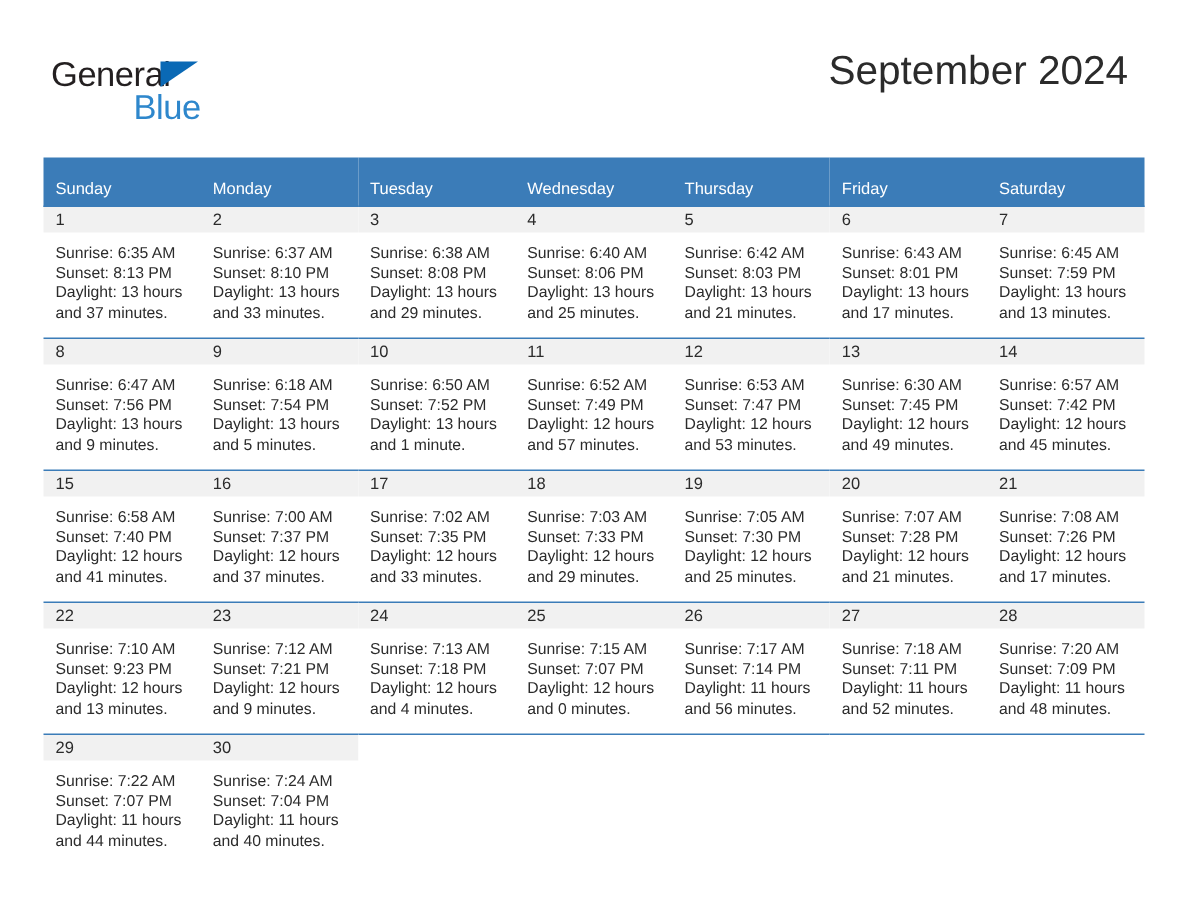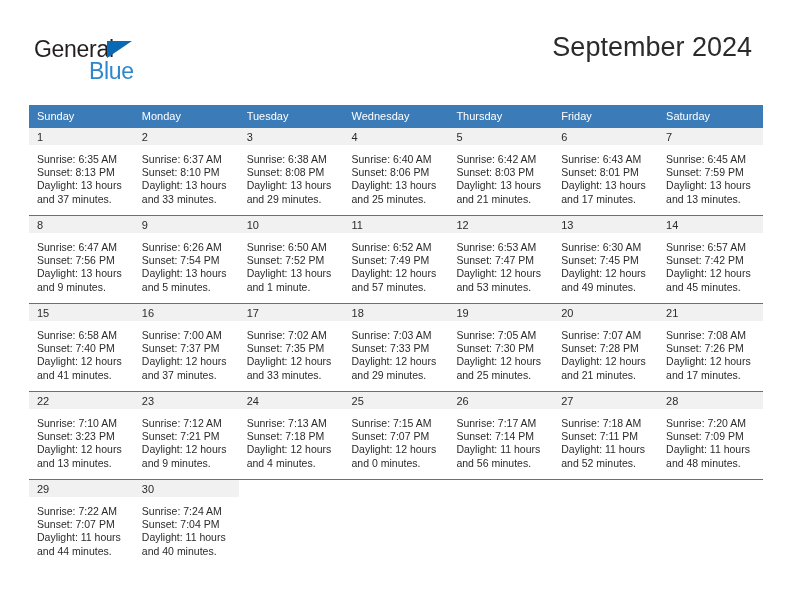--- a/index.html
+++ b/index.html
@@ -95,21 +95,21 @@
     border-collapse: collapse;
     table-layout: fixed;
   }
 
   .calendar th {
     background: #3b7cb8;
     color: #ffffff;
     font-size: 11px;
     font-weight: normal;
     text-align: left;
-    padding: 5px 0 5px 8px;
+    padding: 15px 0 5px 8px;
     height: 20px;
     box-sizing: border-box;
   }
 
   .calendar td {
     width: 104.85px;
     vertical-align: top;
     padding: 0;
     border-top: 1px solid #3b7cb8;
     height: 88px;
@@ -246,21 +246,21 @@
             <div class="cell-body">
               <div>Sunrise: 6:47 AM</div>
               <div>Sunset: 7:56 PM</div>
               <div>Daylight: 13 hours</div>
               <div>and 9 minutes.</div>
             </div>
           </td>
           <td>
             <div class="daynum-band">9</div>
             <div class="cell-body">
-              <div>Sunrise: 6:26 AM</div>
+              <div>Sunrise: 6:18 AM</div>
               <div>Sunset: 7:54 PM</div>
               <div>Daylight: 13 hours</div>
               <div>and 5 minutes.</div>
             </div>
           </td>
           <td>
             <div class="daynum-band">10</div>
             <div class="cell-body">
               <div>Sunrise: 6:50 AM</div>
               <div>Sunset: 7:52 PM</div>
@@ -368,21 +368,21 @@
               <div>Daylight: 12 hours</div>
               <div>and 17 minutes.</div>
             </div>
           </td>
         </tr>
         <tr class="week-row">
           <td>
             <div class="daynum-band">22</div>
             <div class="cell-body">
               <div>Sunrise: 7:10 AM</div>
-              <div>Sunset: 3:23 PM</div>
+              <div>Sunset: 9:23 PM</div>
               <div>Daylight: 12 hours</div>
               <div>and 13 minutes.</div>
             </div>
           </td>
           <td>
             <div class="daynum-band">23</div>
             <div class="cell-body">
               <div>Sunrise: 7:12 AM</div>
               <div>Sunset: 7:21 PM</div>
               <div>Daylight: 12 hours</div>

